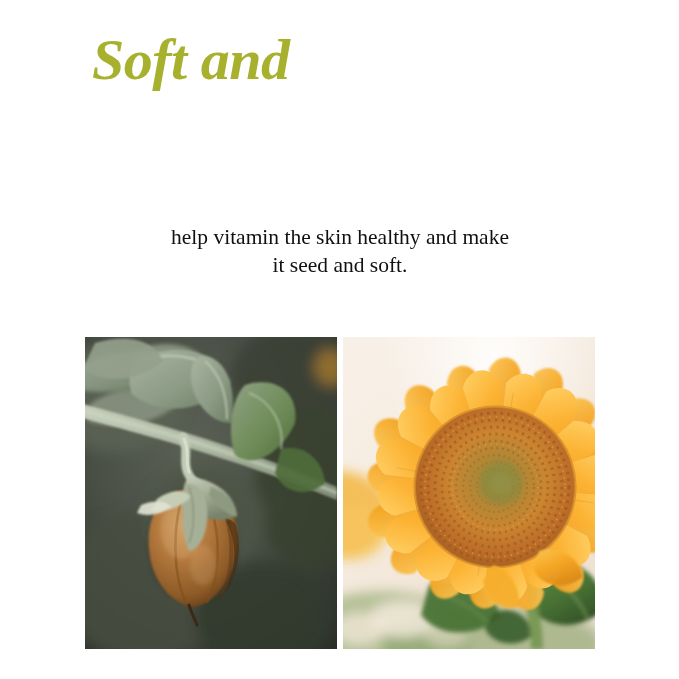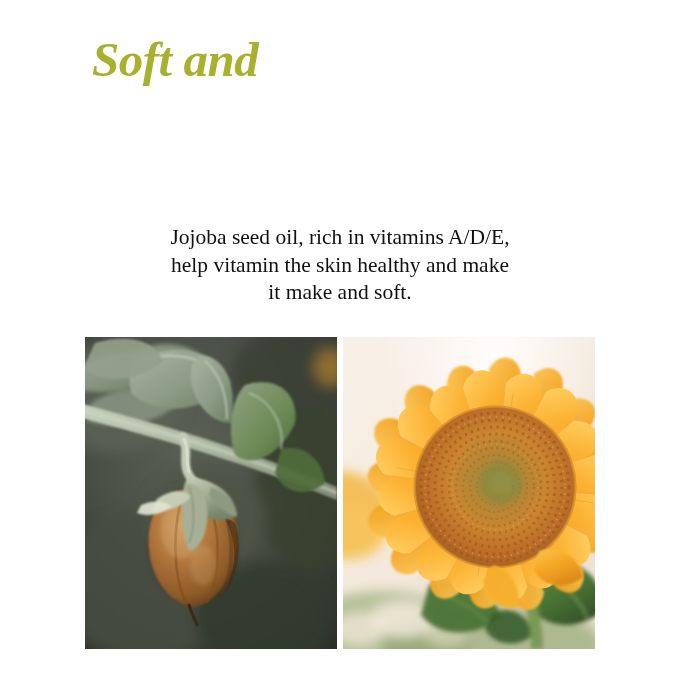--- a/index.html
+++ b/index.html
@@ -24,21 +24,21 @@
   
   .headline {
     position: absolute;
     left: 92px;
     top: 24px;
     width: 540px;
     color: #a7b12e;
     font-family: "Liberation Serif", "DejaVu Serif", serif;
     font-style: italic;
     font-weight: 700;
-    font-size: 49px;
+    font-size: 58px;
     line-height: 72px;
     letter-spacing: -0.5px;
     white-space: nowrap;
   }
   .headline .hl-line { display: block; }
 
   
   .bodycopy {
     position: absolute;
     left: 70px;
@@ -74,23 +74,22 @@
 </head>
 <body>
 
 <div class="page">
 
   <div class="headline">
     <span class="hl-line">Soft and</span>
   </div>
 
   <div class="bodycopy">
-    <span class="bc-line">Jojoba seed oil, rich in vitamins A/D/E,</span>
     <span class="bc-line">help vitamin the skin healthy and make</span>
-    <span class="bc-line">it make and soft.</span>
+    <span class="bc-line">it seed and soft.</span>
   </div>
 
   <div class="photo-row">
 
     <div class="photo">
       <svg viewBox="0 0 252 312" preserveAspectRatio="xMidYMid slice" role="img">
         <defs>
           <radialGradient id="jbBg" cx="42%" cy="34%" r="85%">
             <stop offset="0%" stop-color="#5a6054"></stop>
             <stop offset="45%" stop-color="#4a5046"></stop>

